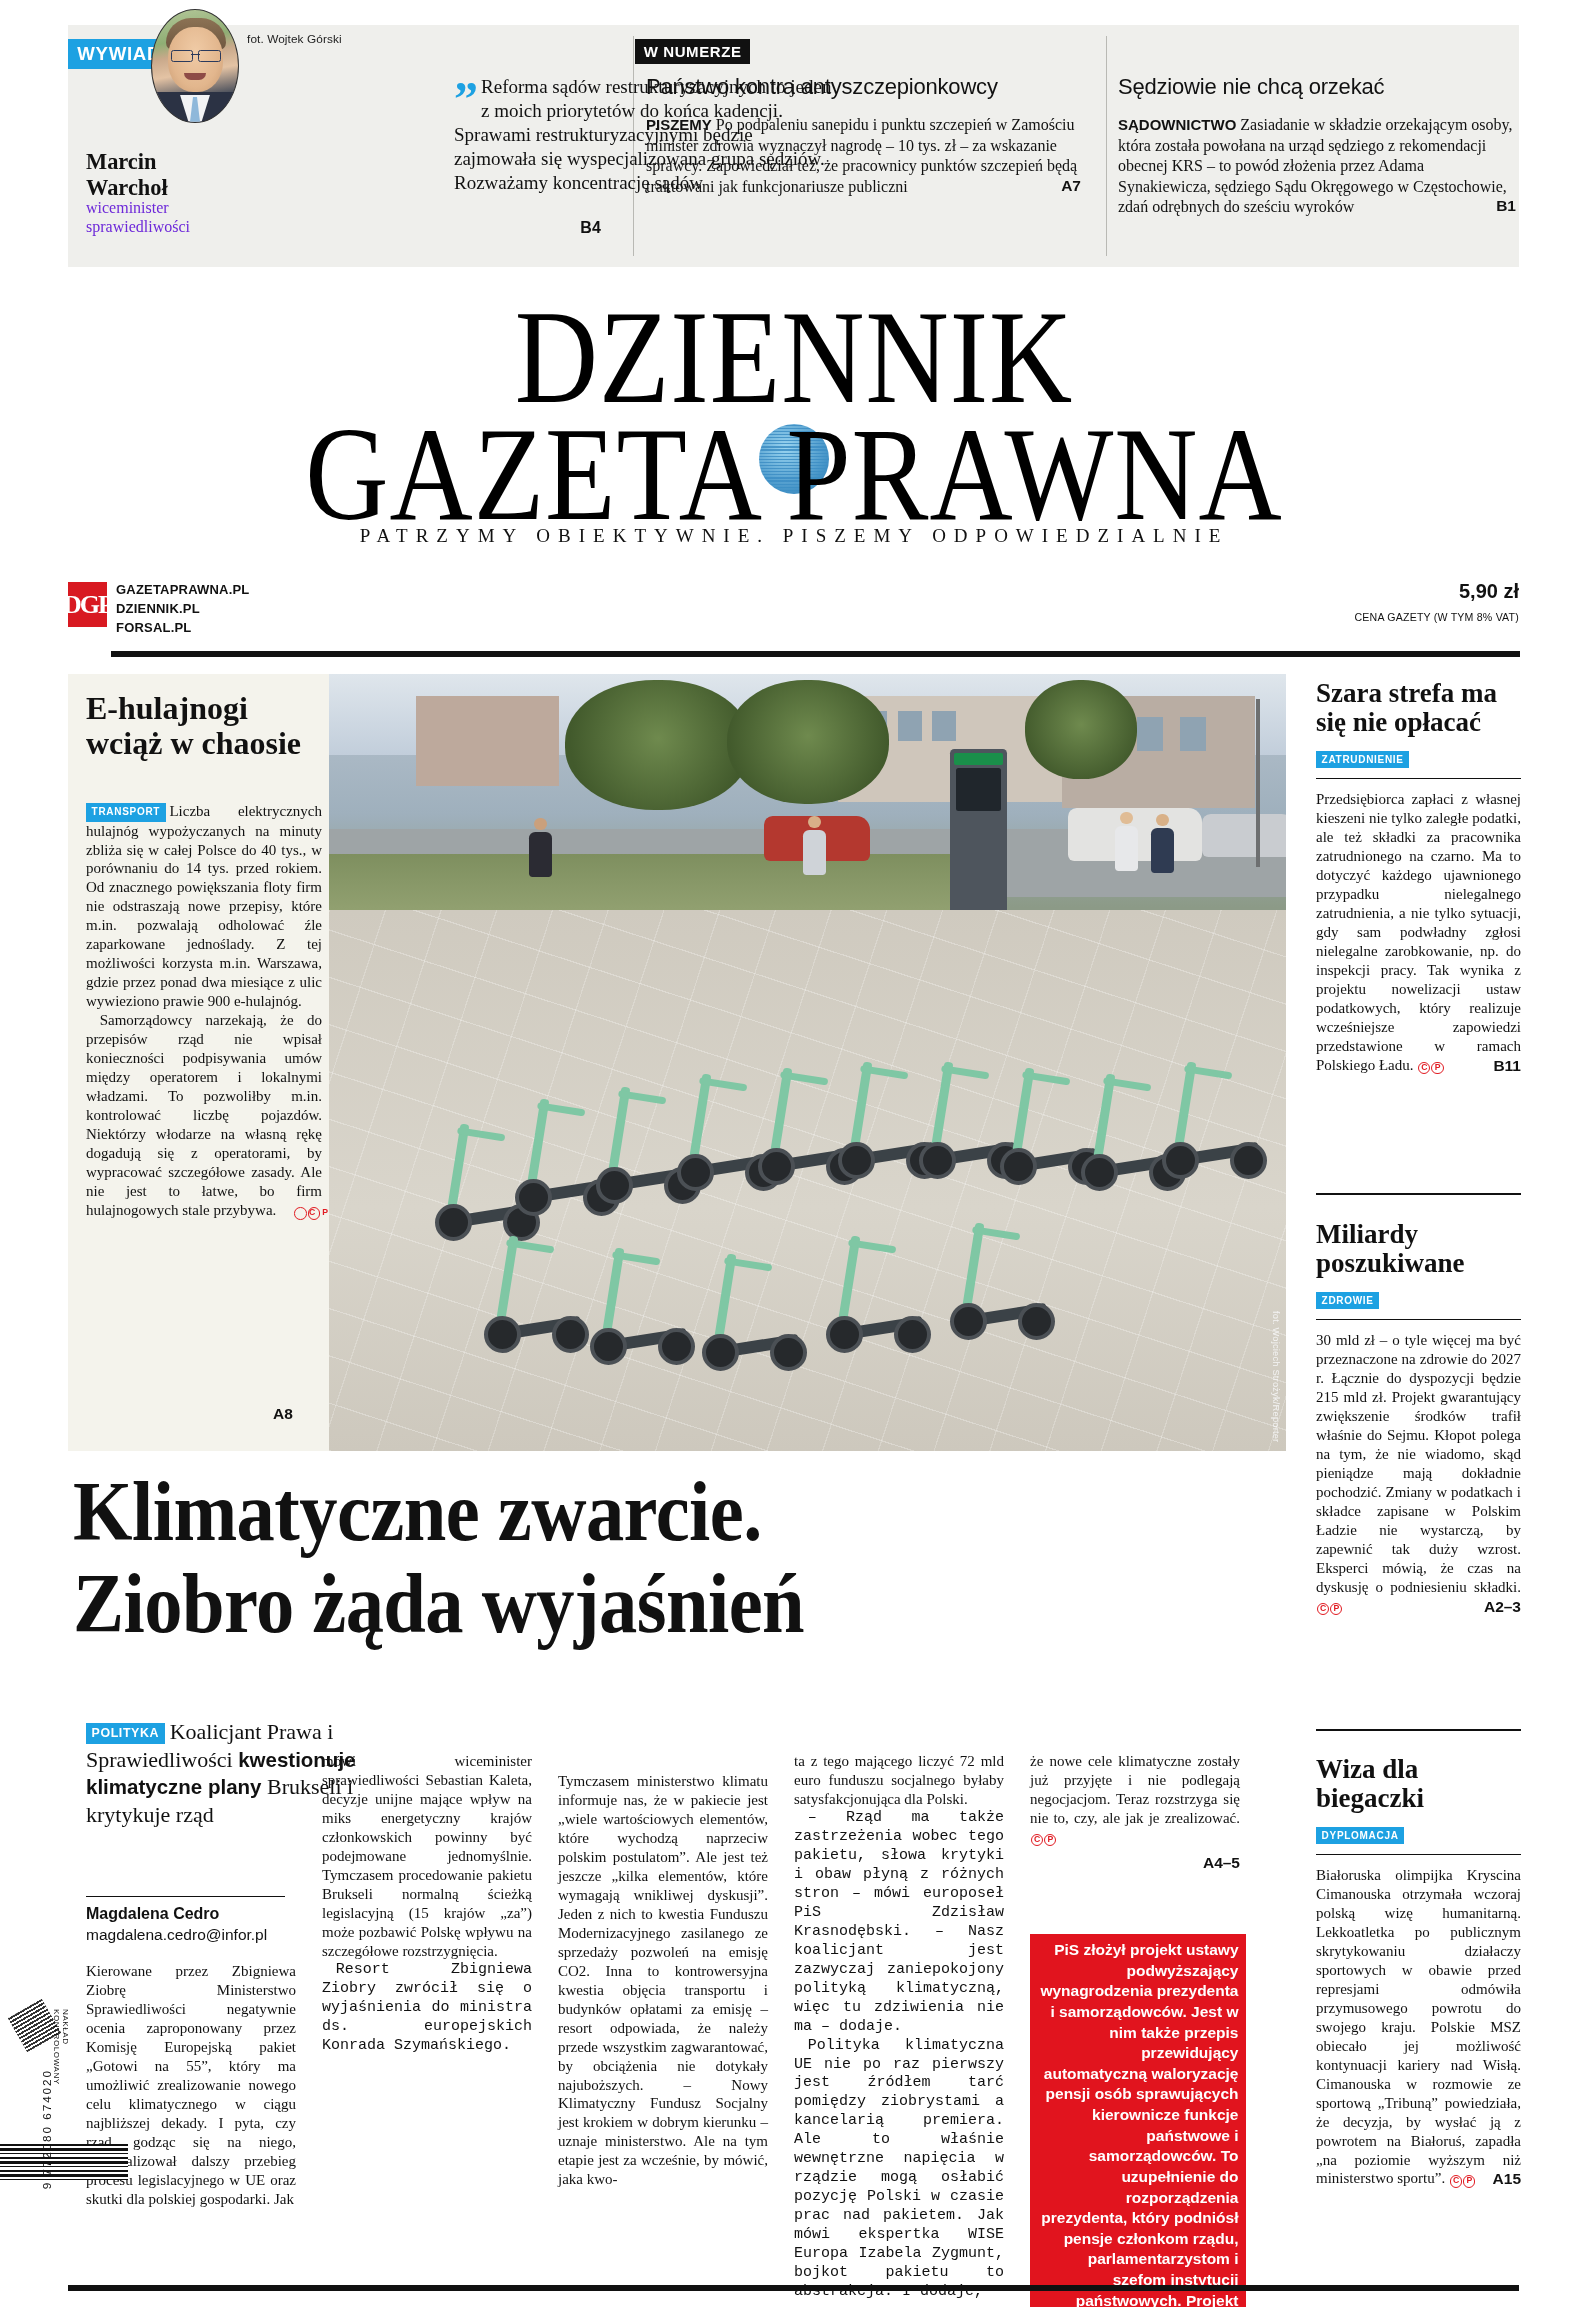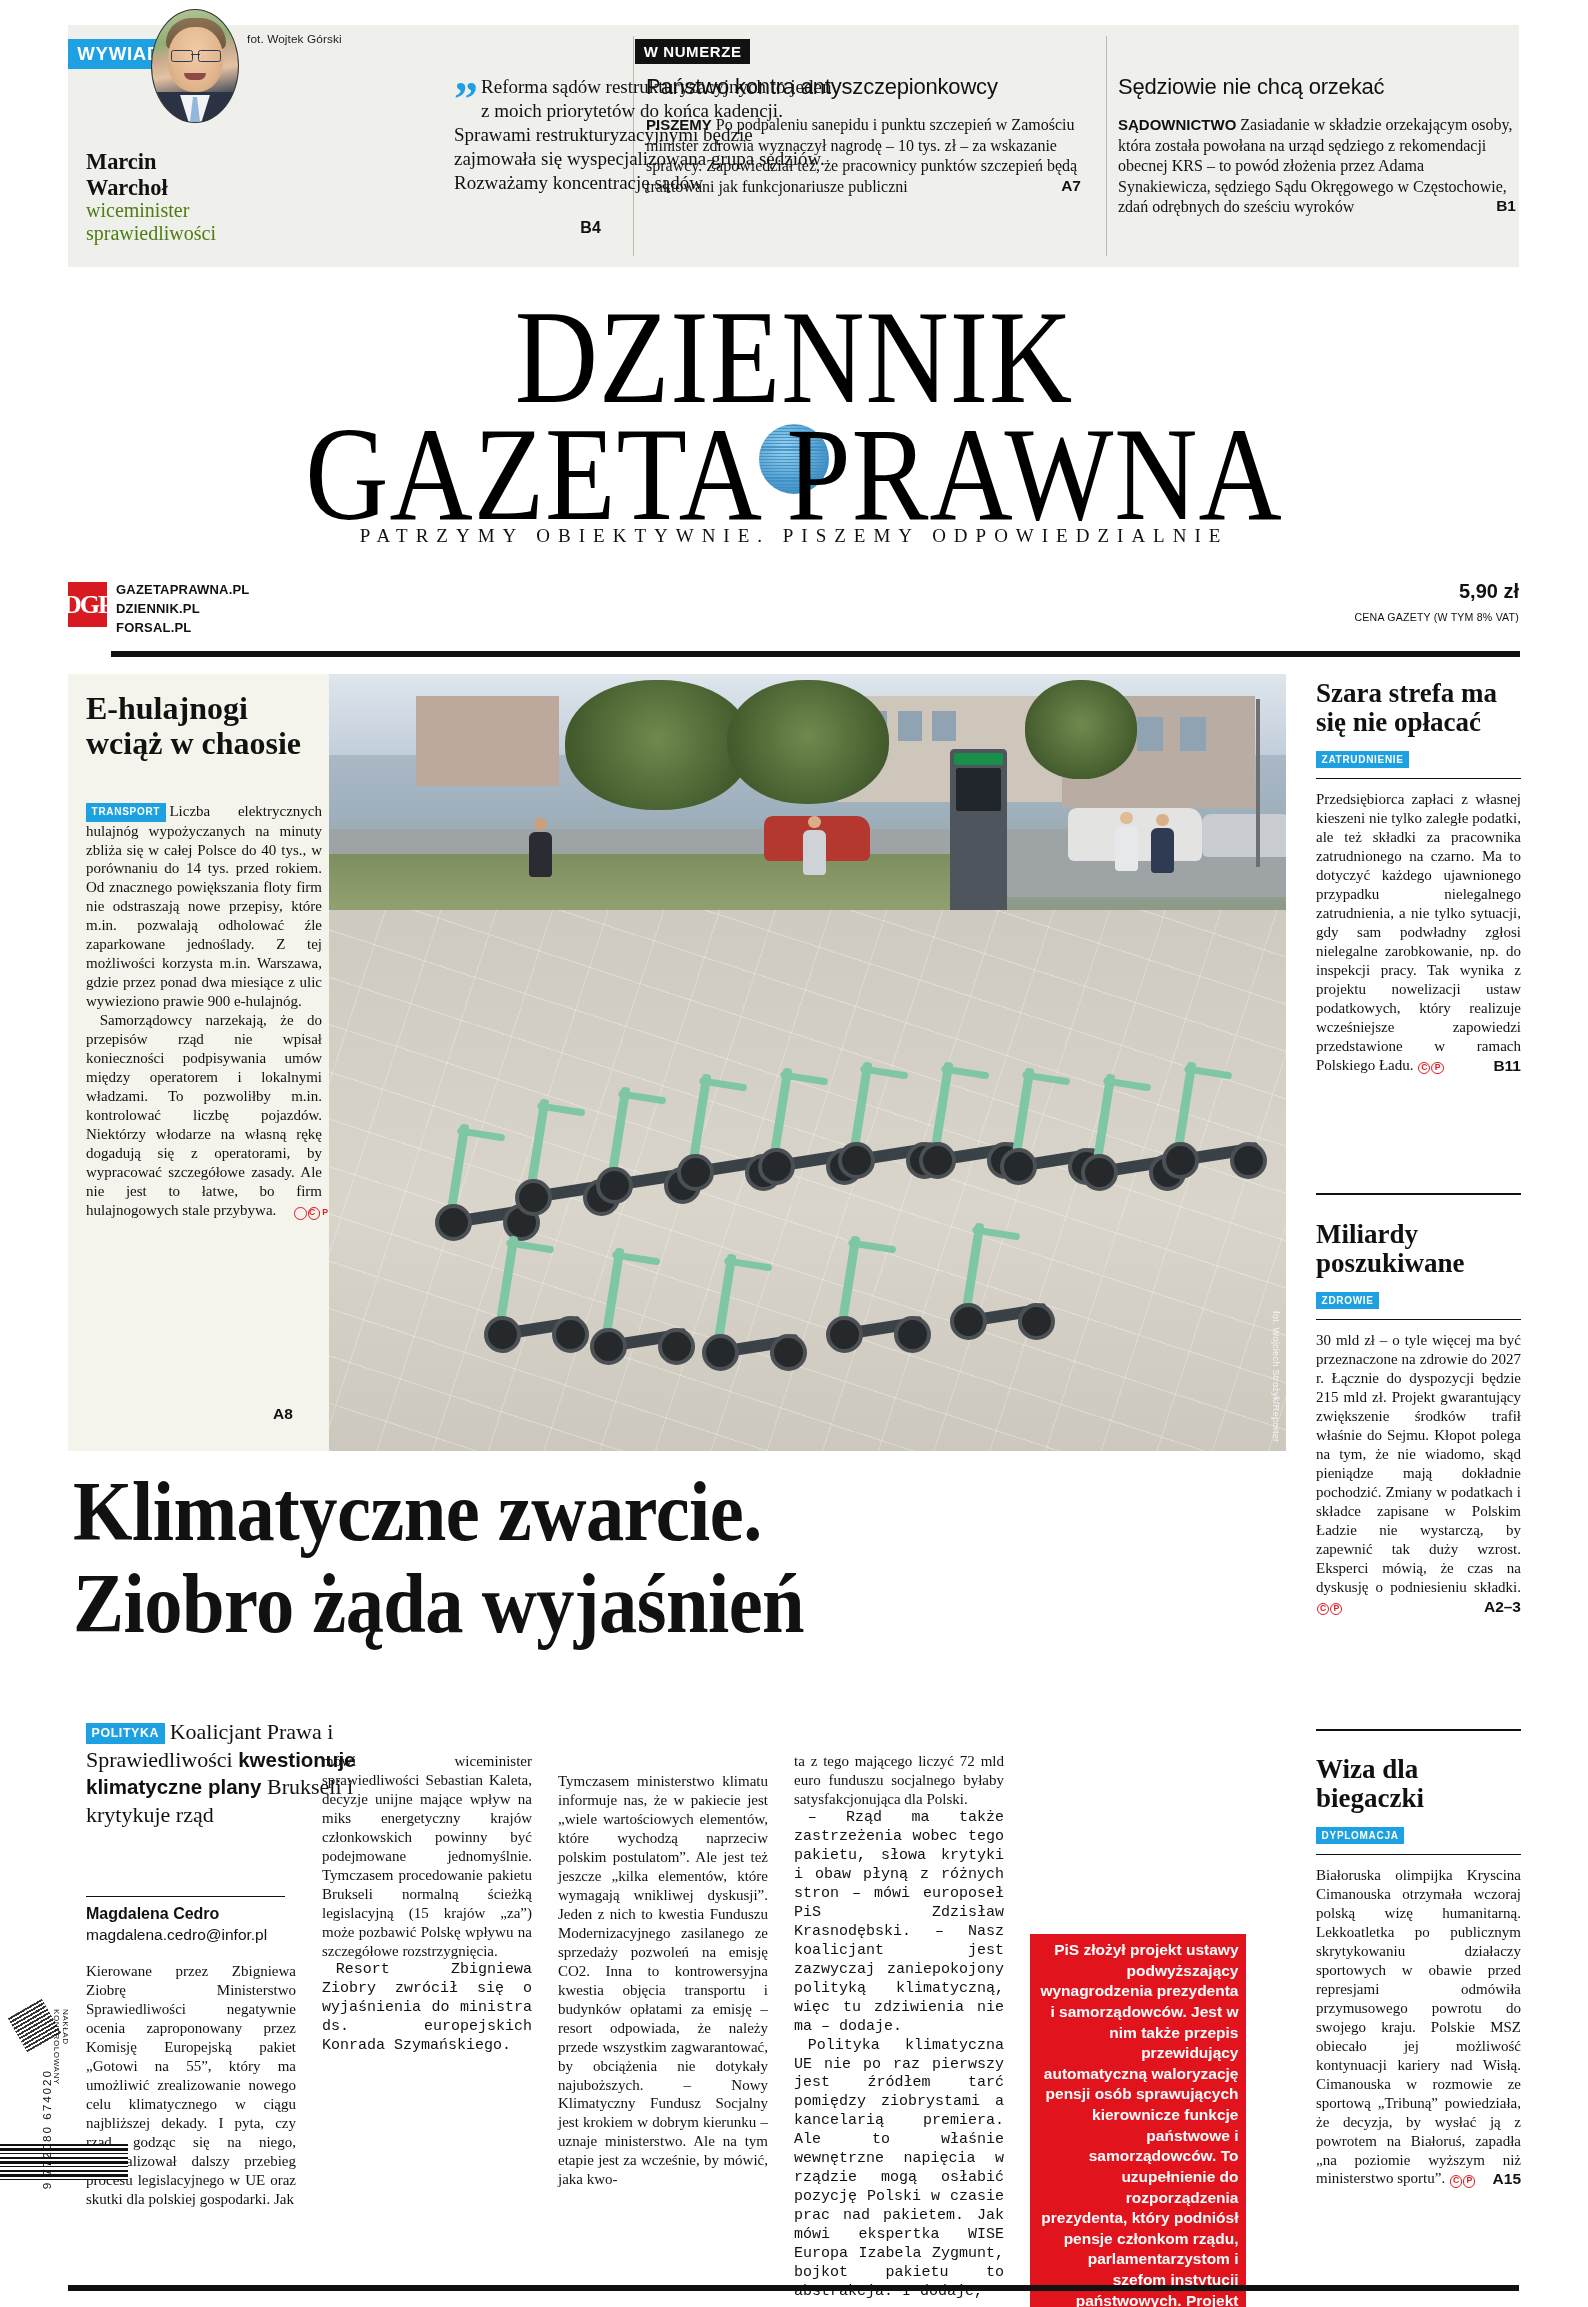--- a/index.html
+++ b/index.html
@@ -36,22 +36,22 @@
   .portrait .shirt{position:absolute;left:28px;bottom:0;width:30px;height:27px;background:#f2f3f5;
     clip-path:polygon(0 0,100% 0,72% 100%,28% 100%);}
   .portrait .tie{position:absolute;left:38px;bottom:0;width:10px;height:25px;background:#8fb8da;
     clip-path:polygon(30% 0,70% 0,100% 100%,0 100%);}
 
   .fotcred{position:absolute;left:247px;top:32px;font-family:"Liberation Sans",sans-serif;
     font-size:11.8px;color:#222;letter-spacing:0.1px;}
 
   .iv-name{position:absolute;left:86px;top:149px;width:124px;
     font-family:"Liberation Serif",serif;font-weight:bold;font-size:22.4px;line-height:1.14;}
-  .iv-role{position:absolute;left:86px;top:199px;width:130px;color:#4d7c0f;
-    font-family:"Liberation Serif",serif;font-size:20px;line-height:1.16;}
+  .iv-role{position:absolute;left:86px;top:199px;width:130px;color:#6d28d9;
+    font-family:"Liberation Serif",serif;font-size:16px;line-height:1.16;}
 
   .iv-quote{position:absolute;left:227px;top:39px;width:384px;
     font-family:"Liberation Serif",serif;font-size:19px;line-height:1.265;color:#111;}
   .qmark{float:left;color:#1da1e2;font-family:"Liberation Serif",serif;font-weight:bold;
     font-size:48px;line-height:.62;margin:8.7px 6.2px 0 0;letter-spacing:-3.1px;}
   .iv-page{position:absolute;right:11.2px;bottom:10px;font-family:"Liberation Sans",sans-serif;
     font-weight:bold;font-size:16px;}
   .iv-wrap{position:absolute;left:227px;top:36px;width:385px;height:211px;}
 
   .wnum-badge{position:absolute;left:635px;top:39px;background:#111;color:#fff;
@@ -519,20 +519,25 @@
     <p>Resort Zbigniewa Ziobry zwrócił się o wyjaśnienia do ministra ds. europejskich Konrada Szymańskiego.</p>
   </div>
   <div class="col" id="col-3">
     <p>Tymczasem ministerstwo klimatu informuje nas, że w pakiecie jest „wiele wartościowych elementów, które wychodzą naprzeciw polskim postulatom”. Ale jest też jeszcze „kilka elementów, które wymagają wnikliwej dyskusji”. Jeden z nich to kwestia Funduszu Modernizacyjnego zasilanego ze sprzedaży pozwoleń na emisję CO2. Inna to kontrowersyjna kwestia objęcia transportu i budynków opłatami za emisję – resort odpowiada, że należy przede wszystkim zagwarantować, by obciążenia nie dotykały najuboższych. – Nowy Klimatyczny Fundusz Socjalny jest krokiem w dobrym kierunku – uznaje ministerstwo. Ale na tym etapie jest za wcześnie, by mówić, jaka kwo-</p>
   </div>
   <div class="col" id="col-4">
     <p>ta z tego mającego liczyć 72 mld euro funduszu socjalnego byłaby satysfakcjonująca dla Polski.</p>
     <p>– Rząd ma także zastrzeżenia wobec tego pakietu, słowa krytyki i obaw płyną z różnych stron – mówi europoseł PiS Zdzisław Krasnodębski. – Nasz koalicjant jest zazwyczaj zaniepokojony polityką klimatyczną, więc tu zdziwienia nie ma – dodaje.</p>
     <p>Polityka klimatyczna UE nie po raz pierwszy jest źródłem tarć pomiędzy ziobrystami a kancelarią premiera. Ale to właśnie wewnętrzne napięcia w rządzie mogą osłabić pozycję Polski w czasie prac nad pakietem. Jak mówi ekspertka WISE Europa Izabela Zygmunt, bojkot pakietu to abstrakcja. I dodaje,</p>
   </div>
+  <div class="col" id="col-5">
+    <p><span>że nowe cele klimatyczne zostały już przyjęte i nie podlegają negocjacjom. Teraz rozstrzyga się nie to, czy, ale jak je zrealizować.</span>
+       <span class="cp"><span>C</span><span>P</span></span></p>
+    <span class="col5-pg">A4–5</span>
+  </div>
 
   <div class="redbox">PiS złożył projekt ustawy podwyższający wynagrodzenia prezydenta i samorządowców. Jest w nim także przepis przewidujący automatyczną waloryzację pensji osób sprawujących kierownicze funkcje państwowe i samorządowców. To uzupełnienie do rozporządzenia prezydenta, który podniósł pensje członkom rządu, parlamentarzystom i szefom instytucji państwowych. Projekt ustawy może być rozpatrywany na najbliższym posiedzeniu Sejmu. Opozycja podchodzi do niego z rezerwą. PO zapowiada własny projekt, który będzie cofał decyzje Andrzeja Dudy A4</div>
 
   <div class="naklad">
     <div class="qr"></div>
     <div class="lbl">NAKŁAD KONTROLOWANY</div>
   </div>
   <div class="barcode"></div>
   <div class="barcode-num">9 772080 674020</div>
 

